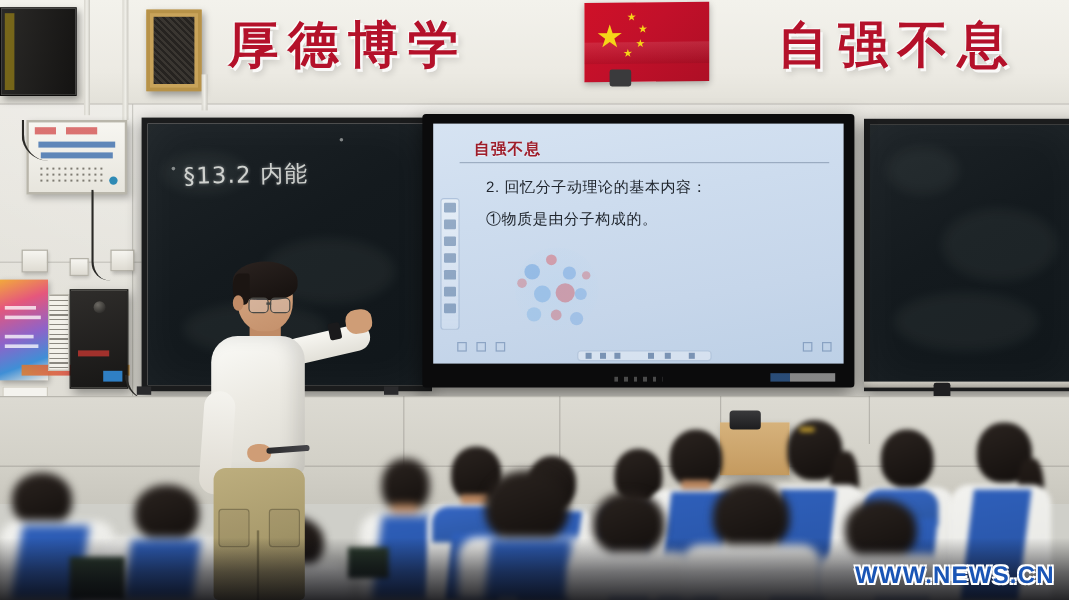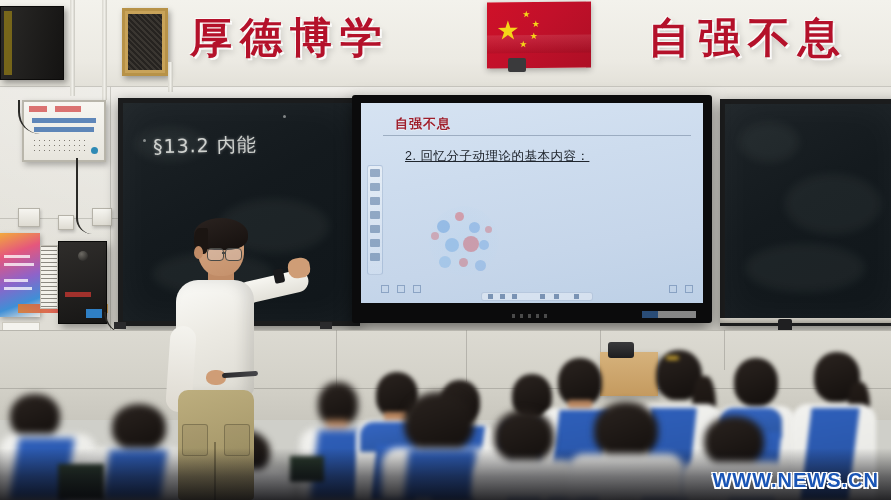--- a/index.html
+++ b/index.html
@@ -97,21 +97,21 @@
   .board-tray{position:absolute;height:5px;background:linear-gradient(180deg,#cfccc3,#a8a59c);}
 
   
   .screen-frame{position:absolute;left:352px;top:95px;width:360px;height:228px;
         background:#0b0b0c;border-radius:3px;box-shadow:0 6px 16px rgba(0,0,0,.55);}
   .screen{position:absolute;left:9px;top:8px;width:342px;height:200px;
         background:linear-gradient(170deg,#d6e3f2 0%,#cddcee 35%,#c6d6ea 70%,#bdd0e6 100%);overflow:hidden;}
   .slide-title{position:absolute;left:34px;top:12px;color:#9e1d2a;font-size:13px;font-weight:bold;letter-spacing:1px;
         text-shadow:0 1px 1px rgba(255,255,255,.6);}
   .slide-rule{position:absolute;left:22px;top:32px;width:308px;height:1px;background:rgba(60,80,110,.35);}
-  .slide-l1{position:absolute;left:44px;top:45px;color:#20262e;font-size:12.5px;letter-spacing:.5px;text-decoration:underline;}
+  .slide-l1{position:absolute;left:44px;top:45px;color:#20262e;font-size:12.5px;letter-spacing:.5px;}
   .slide-l2{position:absolute;left:44px;top:72px;color:#20262e;font-size:12.5px;letter-spacing:.5px;}
   .mol-cluster{position:absolute;left:68px;top:103px;width:70px;height:70px;border-radius:50%;
         background:radial-gradient(circle at 50% 50%, rgba(190,214,238,.55), rgba(190,214,238,.12) 70%, transparent 72%);}
   .mol{position:absolute;border-radius:50%;}
   .vtoolbar{position:absolute;left:6px;top:62px;width:14px;height:108px;
         background:linear-gradient(180deg,rgba(255,255,255,.45),rgba(220,232,246,.35));
         border:1px solid rgba(110,140,180,.35);border-radius:3px;}
   .vtool{position:absolute;left:2px;width:10px;height:8px;background:rgba(70,105,150,.5);border-radius:1px;}
   .btoolbar{position:absolute;left:120px;bottom:2px;width:110px;height:7px;
         background:rgba(255,255,255,.35);border:1px solid rgba(110,140,180,.3);border-radius:3px;}
@@ -269,20 +269,21 @@
     <div class="chalk-smudge" style="left:20px;top:140px;width:120px;height:48px;"></div>
   </div>
   <div class="board-tray" style="left:720px;top:318px;width:171px;"></div>
   <div style="position:absolute;left:778px;top:319px;width:14px;height:14px;background:#1f1f21;border-radius:2px;"></div>
 
   <div class="screen-frame">
     <div class="screen">
       <div class="slide-title">自强不息</div>
       <div class="slide-rule"></div>
       <div class="slide-l1">2. 回忆分子动理论的基本内容：</div>
+      <div class="slide-l2">①物质是由分子构成的。</div>
 
       <div class="mol-cluster">
         <div class="mol" style="left:8px;top:14px;width:13px;height:13px;background:rgba(120,170,225,.62);"></div>
         <div class="mol" style="left:26px;top:6px;width:9px;height:9px;background:rgba(214,118,128,.6);"></div>
         <div class="mol" style="left:40px;top:16px;width:11px;height:11px;background:rgba(120,170,225,.55);"></div>
         <div class="mol" style="left:16px;top:32px;width:14px;height:14px;background:rgba(130,178,228,.6);"></div>
         <div class="mol" style="left:34px;top:30px;width:16px;height:16px;background:rgba(208,110,120,.55);"></div>
         <div class="mol" style="left:50px;top:34px;width:10px;height:10px;background:rgba(120,170,225,.5);"></div>
         <div class="mol" style="left:10px;top:50px;width:12px;height:12px;background:rgba(140,185,230,.55);"></div>
         <div class="mol" style="left:30px;top:52px;width:9px;height:9px;background:rgba(205,112,122,.5);"></div>

